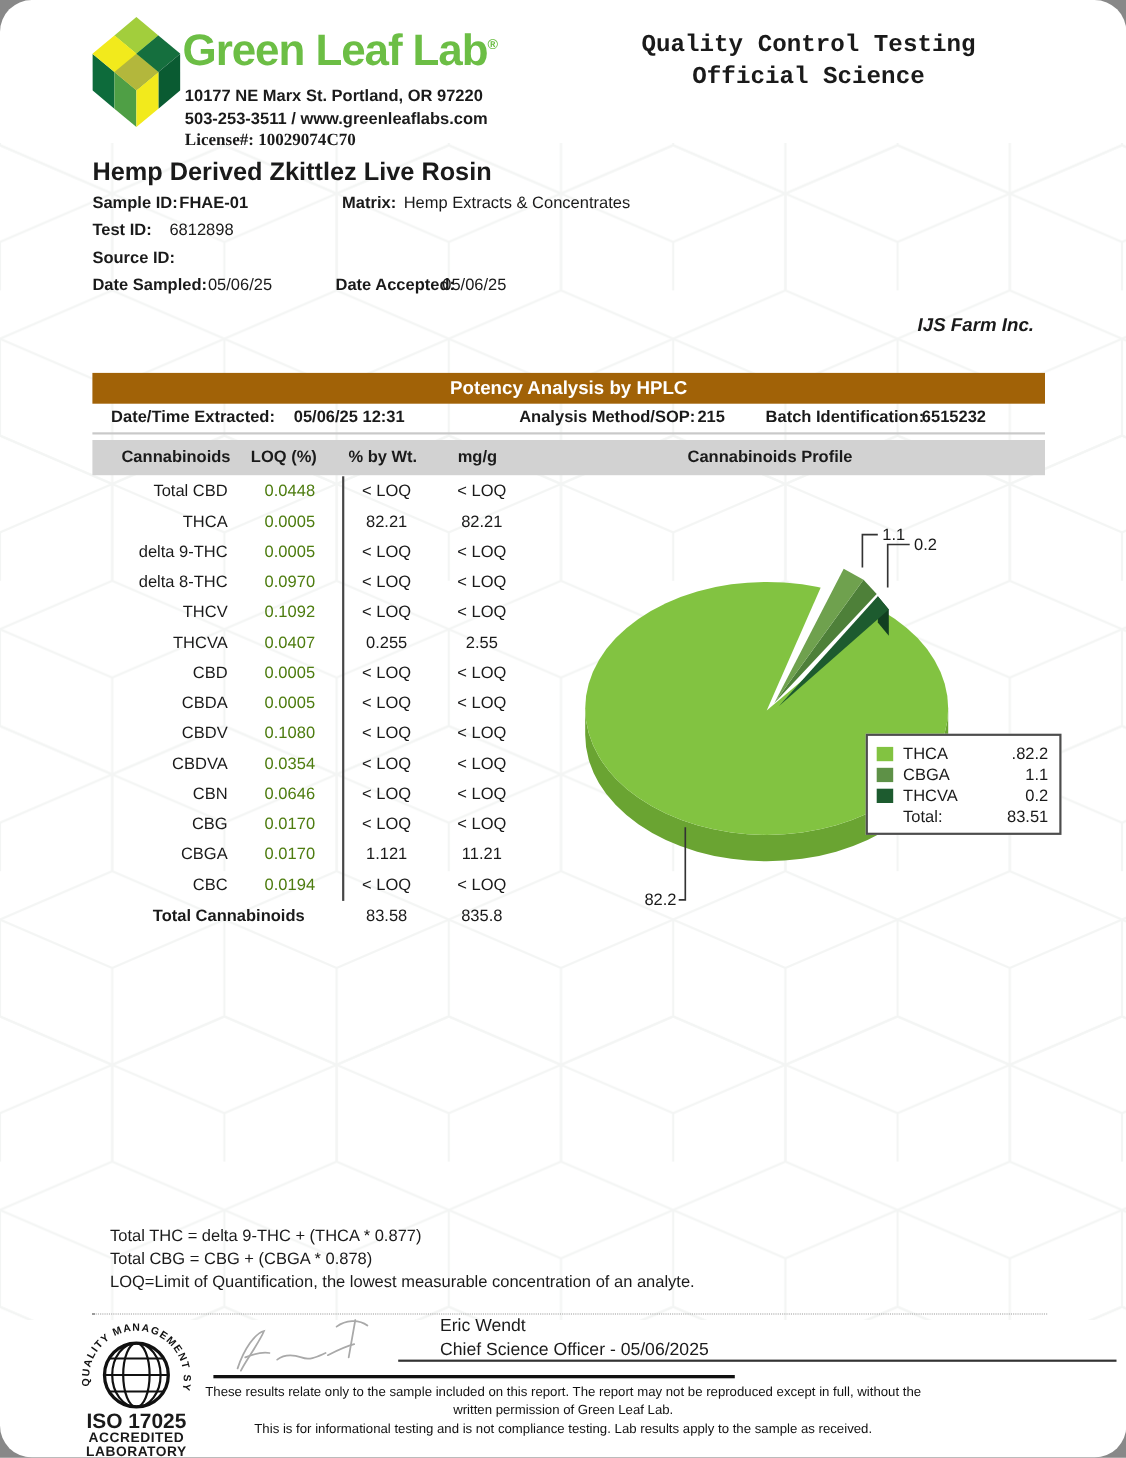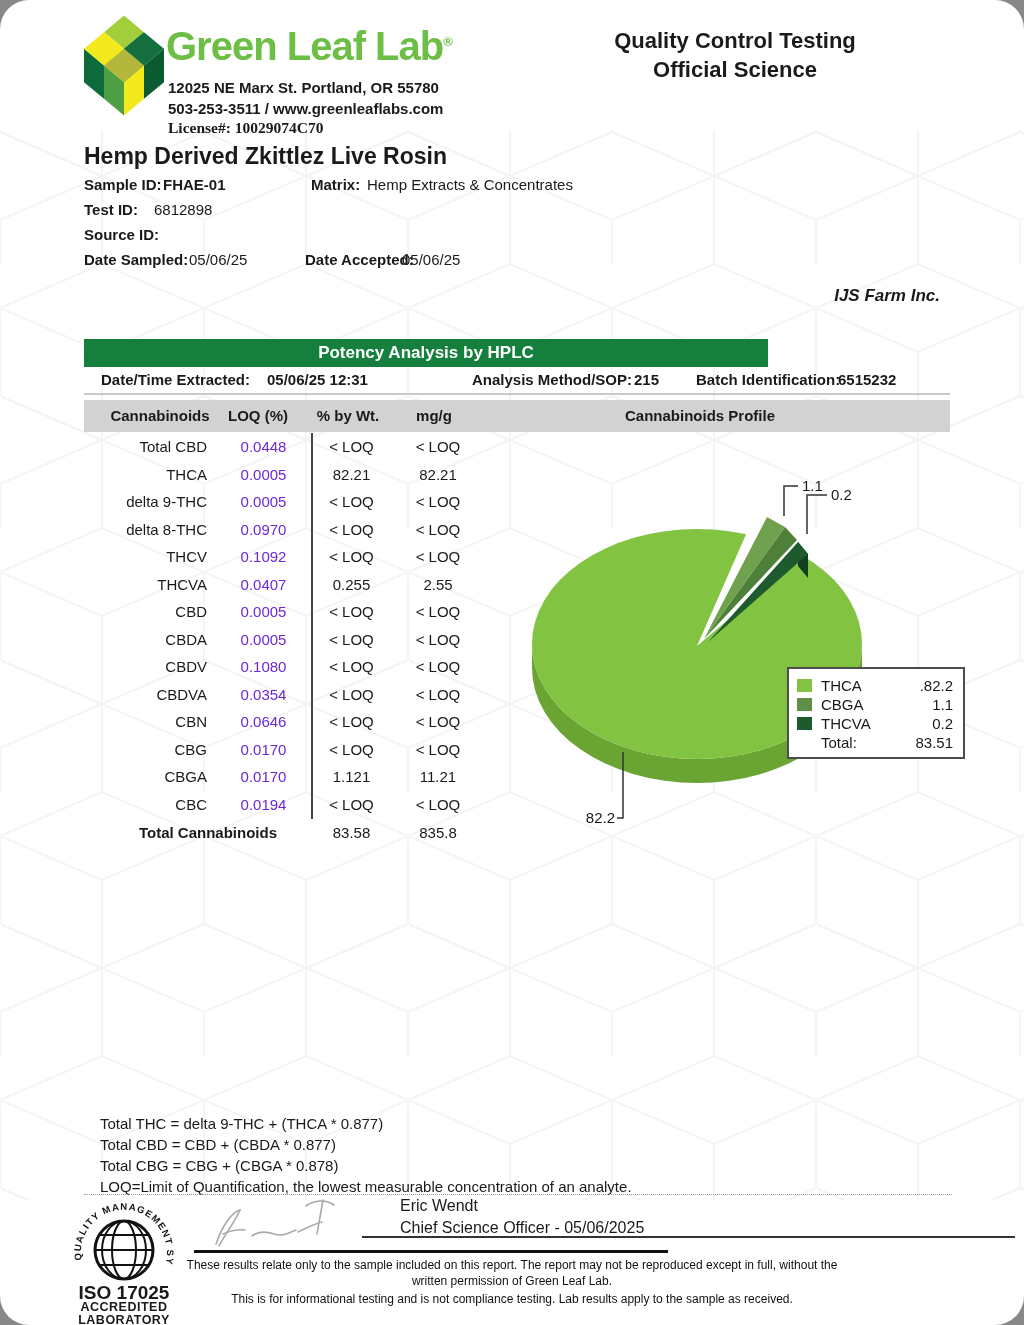--- a/index.html
+++ b/index.html
@@ -6,37 +6,37 @@
   .page{position:relative;width:1024px;height:1325px;background:#fff;margin:0 auto;
         font-family:"Liberation Sans",sans-serif;color:#1a1a1a;overflow:hidden;border-radius:29px;}
   .abs{position:absolute;z-index:1;}
   .wm{position:absolute;left:0;top:0;z-index:0;}
   .b{font-weight:bold;}
   .serif{font-family:"Liberation Serif",serif;}
   
   .brand{font-size:40px;font-weight:bold;color:#6cbe45;letter-spacing:-1px;white-space:nowrap;}
   .brand sup{font-size:13px;color:#6cbe45;}
   .addr{font-size:15px;font-weight:bold;white-space:nowrap;}
-  .rpt-title{width:310px;text-align:center;font-size:22px;font-weight:bold;line-height:29px;}
+  .rpt-title{width:310px;text-align:center;font-size:22px;font-weight:bold;line-height:29px;font-family:Liberation Mono, monospace;}
   .prod{font-size:23px;font-weight:bold;}
   .f15{font-size:15px;white-space:nowrap;}
   .client{width:300px;text-align:right;font-size:17px;font-weight:bold;font-style:italic;}
   
-  .banner{width:684px;height:28px;background:#15803d;color:#fff;text-align:center;
+  .banner{width:866px;height:28px;background:#a16207;color:#fff;text-align:center;
           line-height:28px;font-size:17px;font-weight:bold;}
   .meta{font-size:15px;font-weight:bold;white-space:nowrap;}
   .rule{background:#c9c9c9;}
   
   .hdrband{width:866px;height:32px;background:#d2d2d2;}
   .hdrlbl{font-size:15px;font-weight:bold;line-height:32px;transform:translateX(-50%);white-space:nowrap;}
   .tbody{width:400px;}
   .trow{position:relative;height:27.5px;line-height:27.5px;font-size:15px;}
   .cell{position:absolute;top:0;}
   .cell.name{left:0;width:123px;text-align:right;}
-  .cell.loq{left:132px;width:95px;text-align:center;color:#6d28d9;}
+  .cell.loq{left:132px;width:95px;text-align:center;color:#4d7c0f;}
   .cell.pct{left:230px;width:75px;text-align:center;}
   .cell.mgg{left:310px;width:88px;text-align:center;}
   .vdiv{width:2px;background:#454545;}
   .totrow{width:400px;height:28px;line-height:28px;font-size:15px;}
   .totlbl{position:absolute;left:0;width:193px;text-align:right;font-weight:bold;}
   .totpct{position:absolute;left:230px;width:75px;text-align:center;}
   .totmgg{position:absolute;left:310px;width:88px;text-align:center;}
   
   .legend{position:absolute;left:787px;top:667px;width:156px;z-index:2;background:#fff;
           border:2px solid #4d4d4d;padding:7px 10px 5px 8px;}
@@ -96,21 +96,21 @@
 
     <g>
       <path d="M40,56 L20,43 L40,30 L60,43 Z" fill="#b3b73c" opacity="0"></path>
       <path d="M40,56 L20,43 L20,69 L40,82 Z" fill="#4f9f45"></path>
       <path d="M40,56 L60,43 L60,69 L40,82 Z" fill="#f2ea1c"></path>
       <path d="M20,43 L40,30 L60,43 L40,56 Z" fill="#b3b73c"></path>
     </g>
   </svg>
 
   <div class="abs brand" style="left:166px;top:24px;"><span>Green Leaf Lab</span><sup>®</sup></div>
-  <div class="abs addr" style="left:168px;top:79px;">12025 NE Marx St. Portland, OR 55780</div>
+  <div class="abs addr" style="left:168px;top:79px;">10177 NE Marx St. Portland, OR 97220</div>
   <div class="abs addr" style="left:168px;top:100px;">503-253-3511 / www.greenleaflabs.com</div>
   <div class="abs addr serif" style="left:168px;top:119px;font-size:15.5px;">License#: 10029074C70</div>
 
   <div class="abs rpt-title" style="left:580px;top:26px;">
     <div>Quality Control Testing</div>
     <div>Official Science</div>
   </div>
 
   <div class="abs prod" style="left:84px;top:143px;">Hemp Derived Zkittlez Live Rosin</div>
 
@@ -283,21 +283,20 @@
       </div>
       <div class="lrow">
         <span class="sw" style="visibility: hidden;"></span>
         <span class="llab">Total:</span>
         <span class="lval">83.51</span>
       </div>
     </div>
 
   <div class="abs formulas" style="left:100px;top:1113px;">
     <div>Total THC =  delta 9-THC + (THCA * 0.877)</div>
-    <div>Total CBD =  CBD + (CBDA * 0.877)</div>
     <div>Total CBG = CBG + (CBGA * 0.878)</div>
     <div>LOQ=Limit of Quantification, the lowest measurable concentration of an analyte.</div>
   </div>
 
   <div class="abs dotrule" style="left:84px;top:1194px;width:868px;"></div>
 
   <svg class="abs" style="left:70px;top:1196px;" width="108" height="88" viewBox="0 0 108 88">
     <defs>
         <path id="arc" d="M12,66 A43,43 0 1 1 96,66" fill="none"></path>
       </defs>

